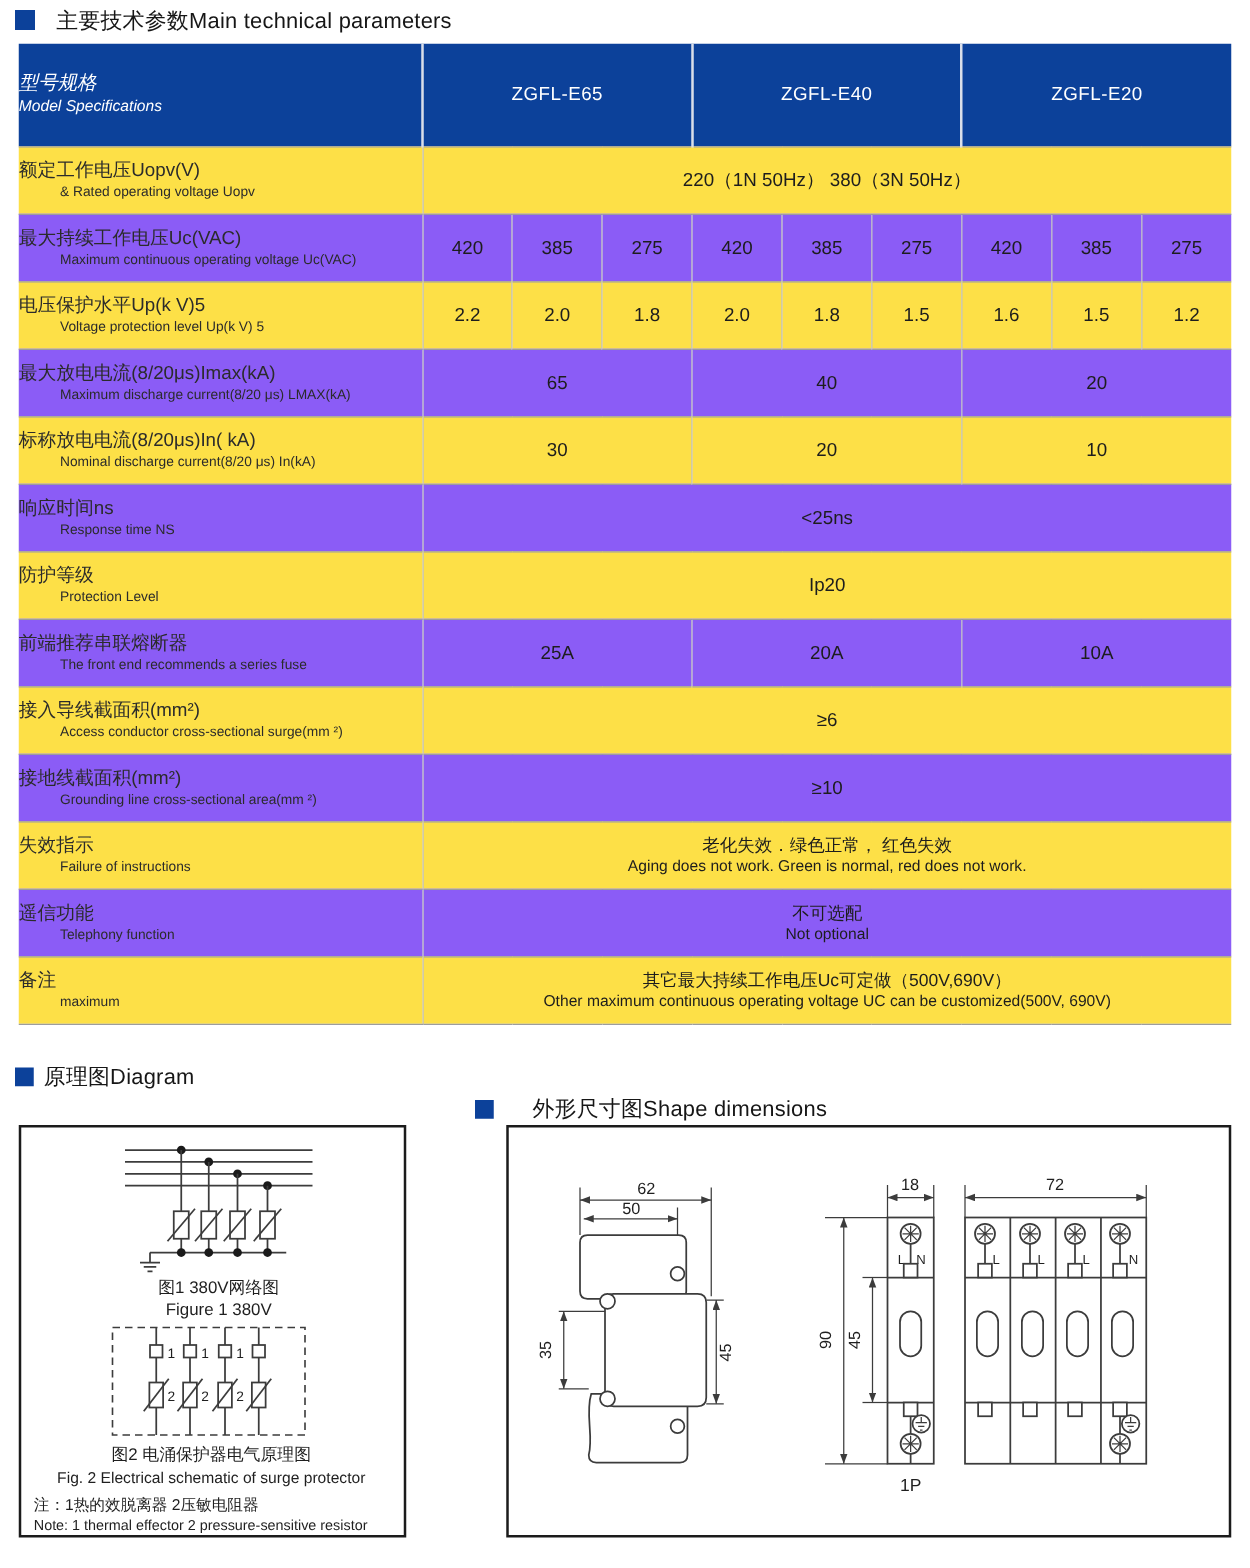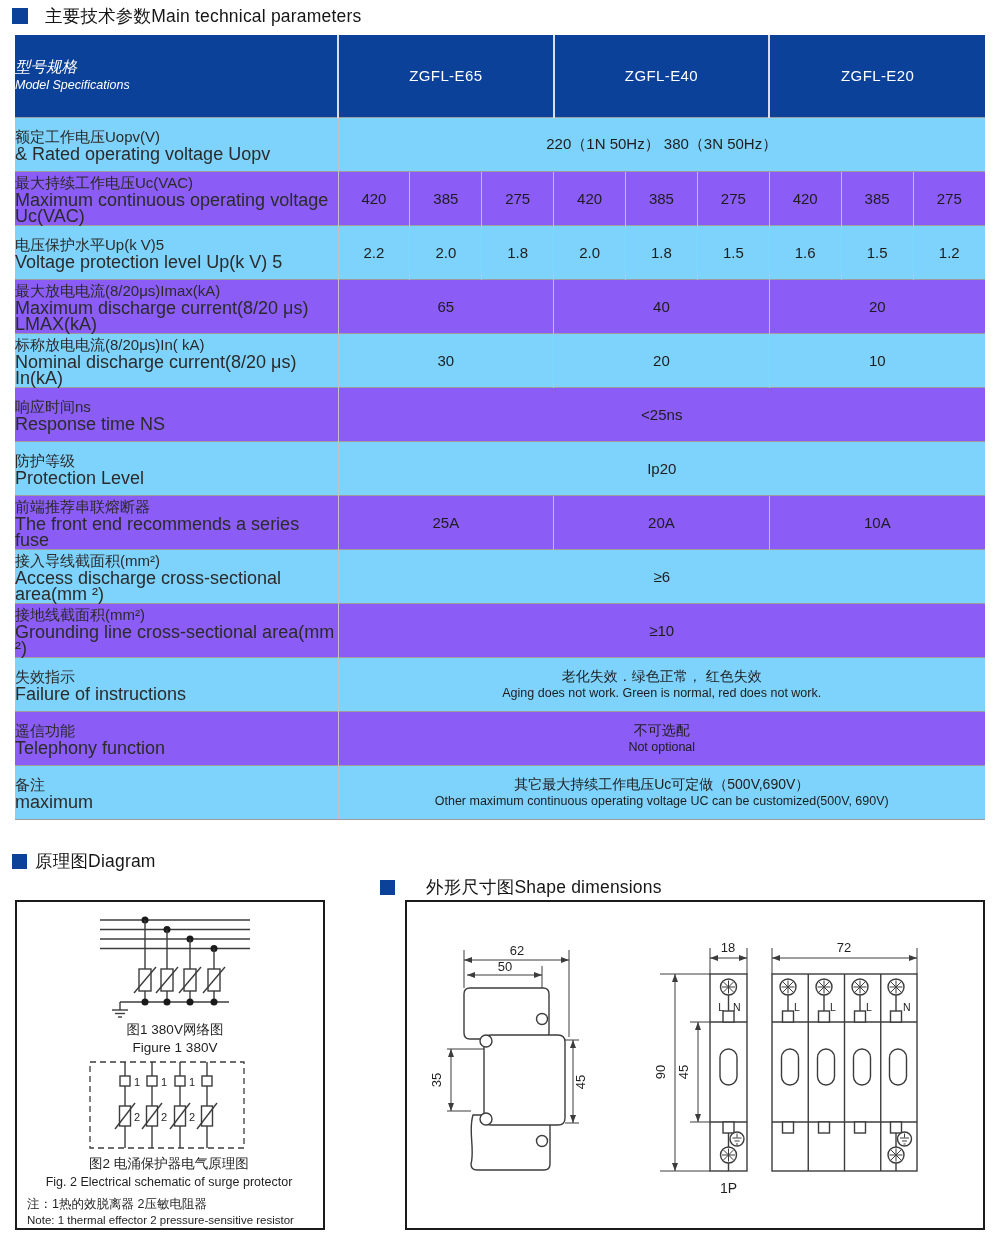--- a/index.html
+++ b/index.html
@@ -19,25 +19,25 @@
   table.spec td,table.spec th{padding:0;vertical-align:middle;}
   tr.hdr{height:82px;}
   tr.hdr th{background:#0c419a;color:#fff;font-weight:normal;}
   th.hlabel{text-align:left;padding-left:20px;font-style:italic;}
   th.model{border-left:2px solid #d9dee9;font-size:15px;letter-spacing:.4px;}
   .hcn{font-size:15.5px;line-height:20px;display:block;}
   .hen{font-size:12.5px;line-height:17px;display:block;}
   tr.row{height:54px;}
   tr.row td{border-top:1px solid #9d9d9d;}
   tr.row:last-child td{border-bottom:1px solid #9d9d9d;}
-  tr.g td{background:#7dd3fc;}
+  tr.g td{background:#fde047;}
   tr.w td{background:#8b5cf6;}
   td.lbl{text-align:left;padding-left:20px;}
   td.lbl .cn{display:block;font-size:15px;line-height:19px;color:#2b2b2b;}
-  td.lbl .en{display:block;font-size:18px;line-height:16px;color:#2b2b2b;}
+  td.lbl .en{display:block;font-size:11px;line-height:16px;color:#2b2b2b;margin-left:33px;}
   td.val{text-align:center;font-size:15px;color:#1d1d1d;border-left:1px solid #c2c2c2;}
   td.val .vcn{display:block;font-size:14px;line-height:18px;}
   td.val .ven{display:block;font-size:12.5px;line-height:16px;}
 
   
   .box{position:absolute;border:2px solid #1b1b1b;background:#fff;}
   #diagram-box{left:15px;top:900px;width:306px;height:326px;}
   #shape-box{left:405px;top:900px;width:576px;height:326px;}
   .box svg{display:block;width:100%;height:100%;}
   .dline{stroke:#3c3c3c;stroke-width:1.4;fill:none;}
@@ -162,21 +162,21 @@
         <span class="en">The front end recommends a series fuse</span>
       </td>
       <td class="val" colspan="3">25A</td>
       <td class="val" colspan="3">20A</td>
       <td class="val" colspan="3">10A</td>
     </tr>
 
     <tr class="row g">
       <td class="lbl">
         <span class="cn">接入导线截面积(mm²)</span>
-        <span class="en">Access discharge cross-sectional area(mm ²)</span>
+        <span class="en">Access conductor cross-sectional surge(mm ²)</span>
       </td>
       <td class="val" colspan="9">≥6</td>
     </tr>
 
     <tr class="row w">
       <td class="lbl">
         <span class="cn">接地线截面积(mm²)</span>
         <span class="en">Grounding line cross-sectional area(mm ²)</span>
       </td>
       <td class="val" colspan="9">≥10</td>

